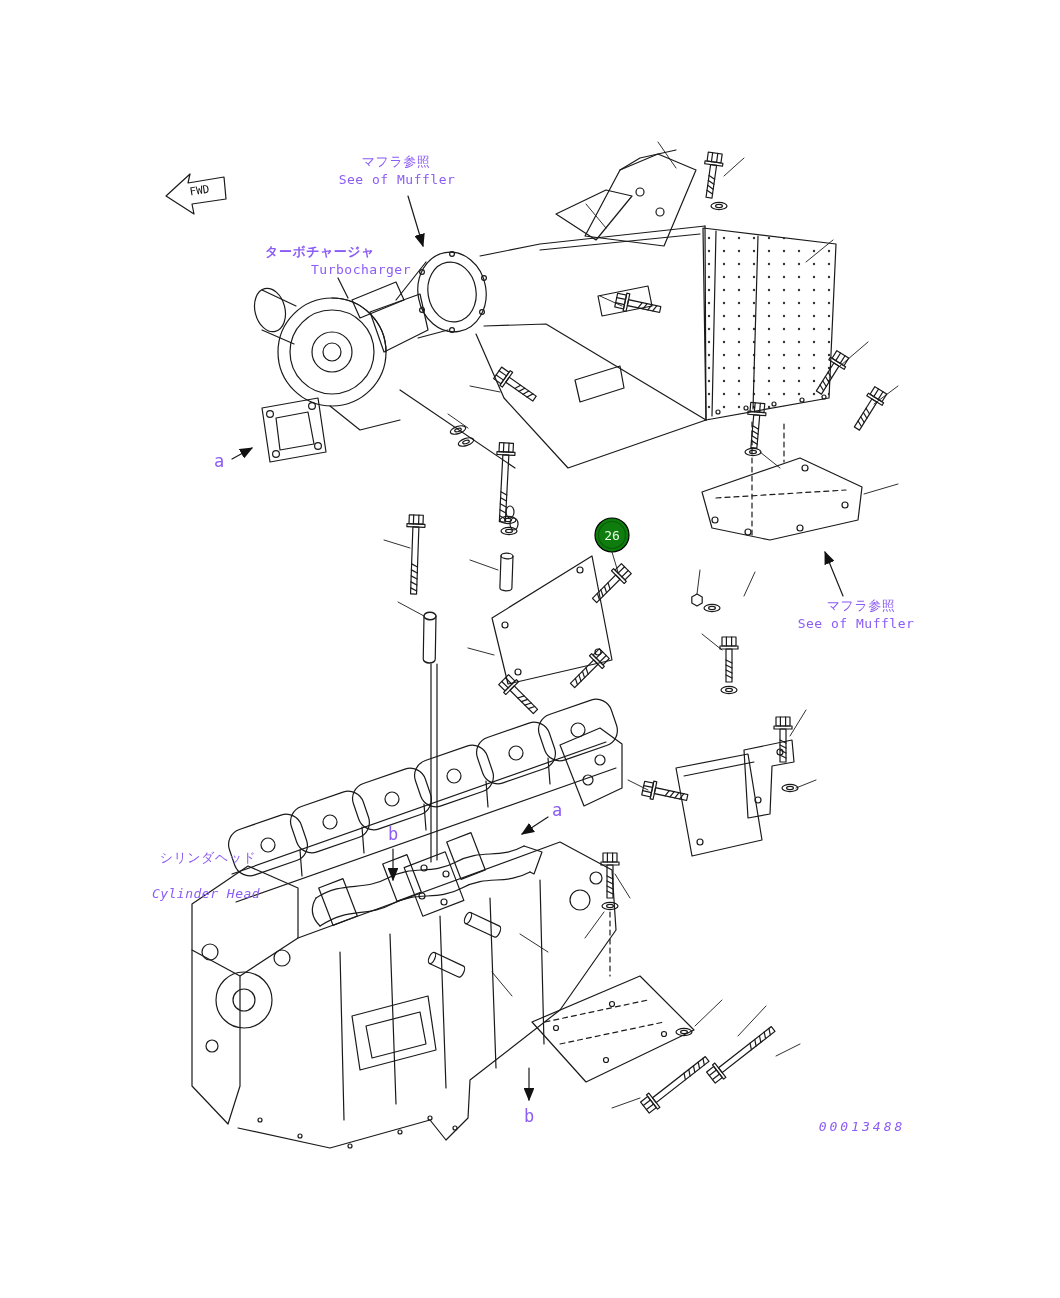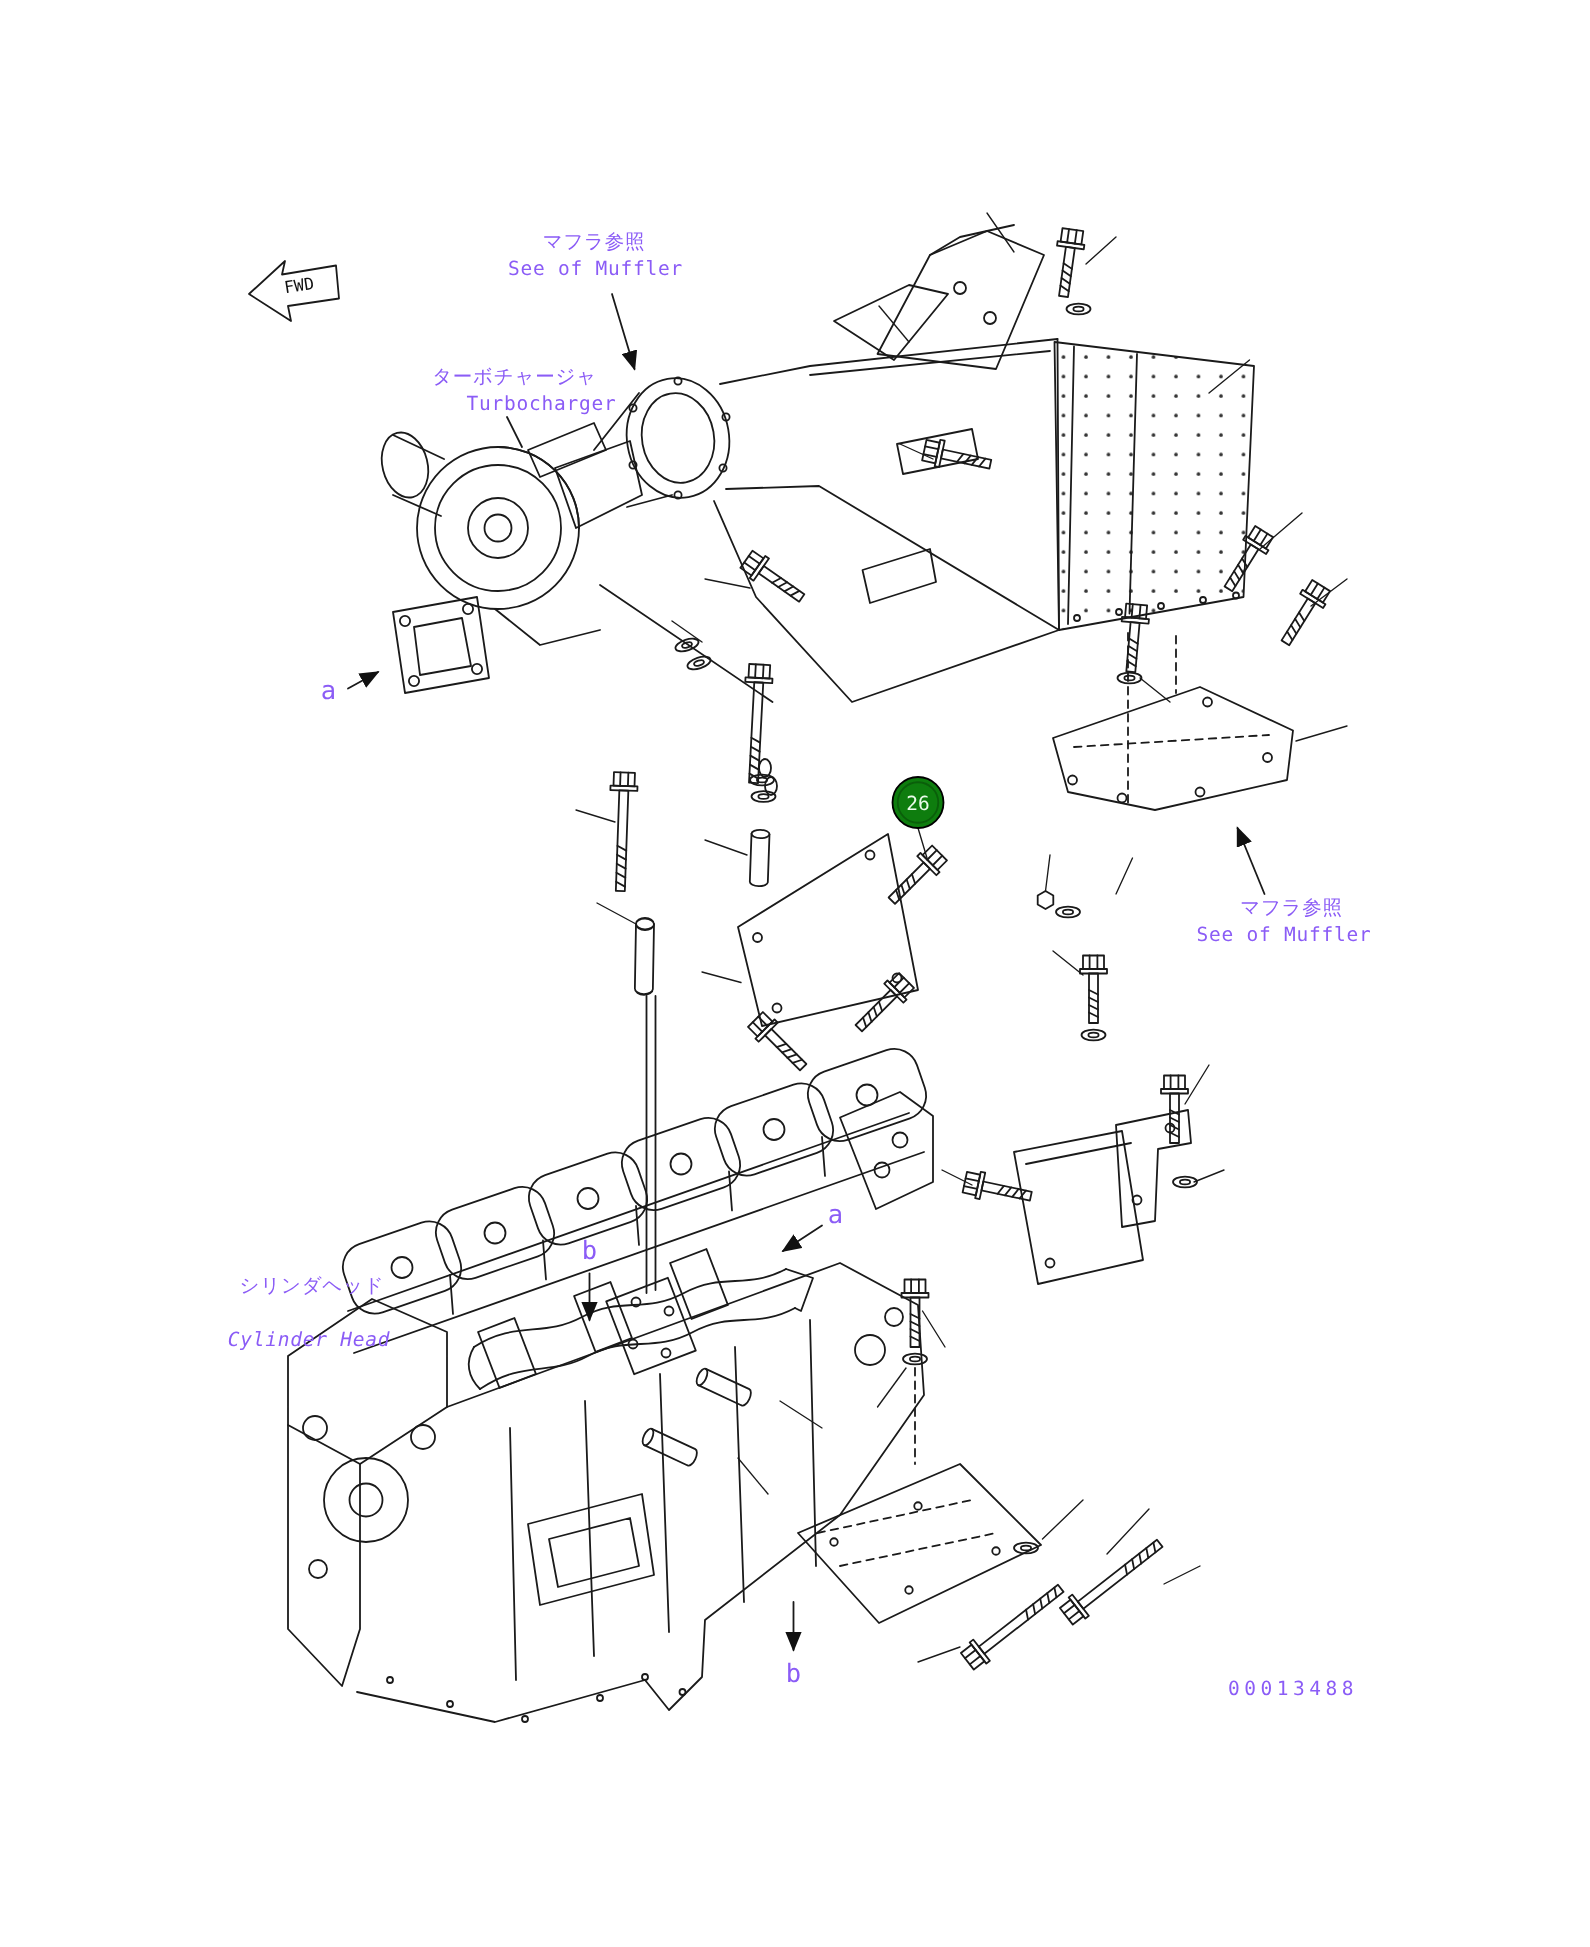--- a/index.html
+++ b/index.html
@@ -328,29 +328,29 @@
       <circle cx="612" cy="535" r="17" stroke="#000" fill="#0e7d0e"></circle>
       <circle cx="612" cy="535" r="13.5" stroke-opacity="0.5" stroke="#063f06"></circle>
       <text x="612" y="540" text-anchor="middle" font-size="13" stroke="none" fill="#eafbea">26</text>
     </g>
   </g>
 </svg>
 
 <div class="lbl" style="left:396px; top:155px;">マフラ参照</div>
 <div class="lbl" style="left:397px; top:173px;">See of Muffler</div>
 
-<div class="lbl" style="left:343px; top:245px;">ターボチャージャ</div>
+<div class="lbl" style="left:320px; top:245px;font-weight:bold;">ターボチャージャ</div>
 <div class="lbl" style="left:332px; top:263px;margin-left:29px;">Turbocharger</div>
 
 <div class="lbl" style="left:861px; top:599px;">マフラ参照</div>
 <div class="lbl" style="left:856px; top:617px;">See of Muffler</div>
 
 <div class="lbl" style="left:208px; top:851px;">シリンダヘッド</div>
 <div class="lbl" style="left:206px; top:887px;font-style:italic;">Cylinder Head</div>
 
 <div class="lbl letter" style="left:219px; top:453px;">a</div>
 <div class="lbl letter" style="left:557px; top:802px;">a</div>
 <div class="lbl letter" style="left:393px; top:826px;">b</div>
 <div class="lbl letter" style="left:529px; top:1108px;">b</div>
 
-<div class="lbl dwg" style="left:862px; top:1120px;">00013488</div>
+<div class="lbl dwg" style="left:862px; top:1120px;font-style:italic;">00013488</div>
 
 </div>
 
 </body></html>

